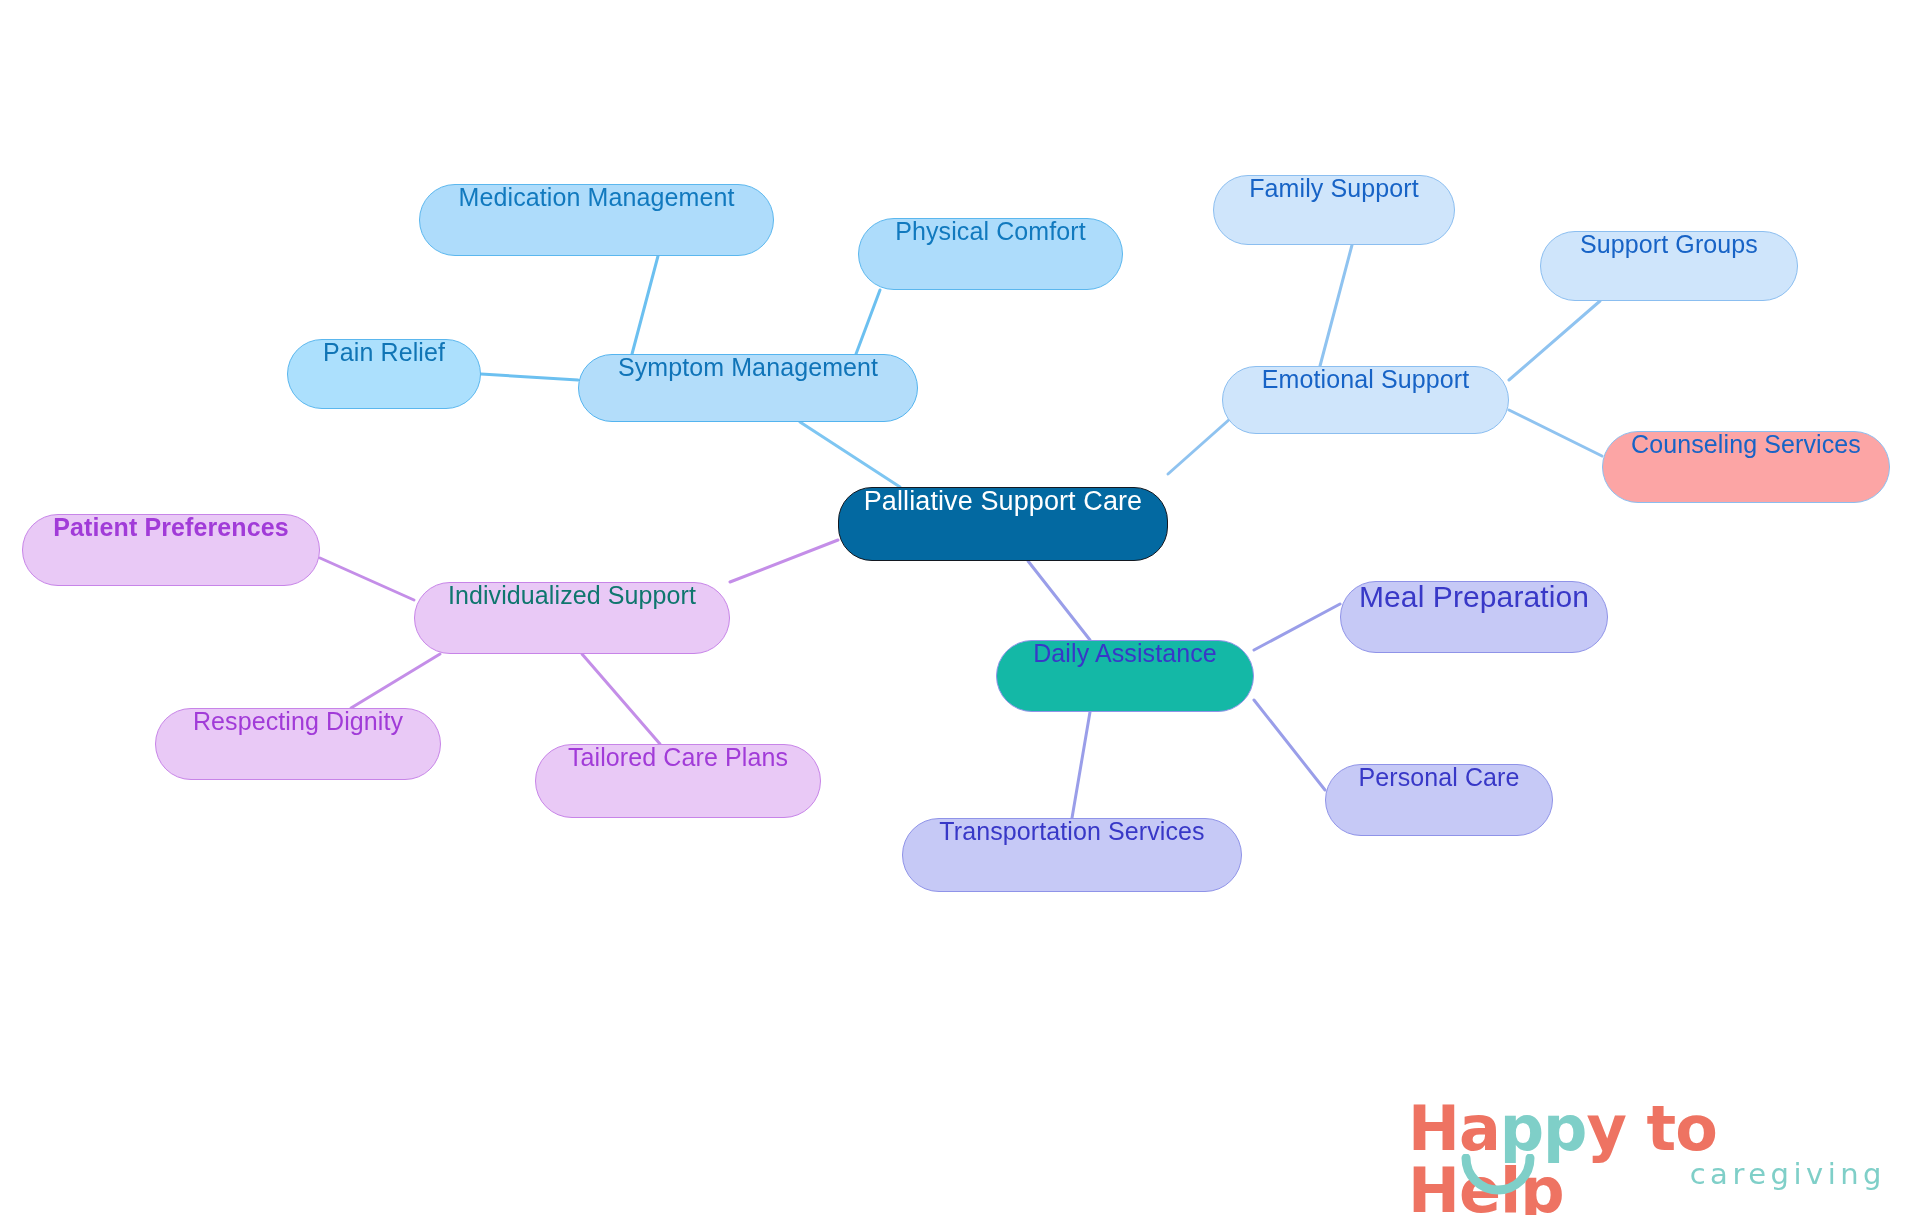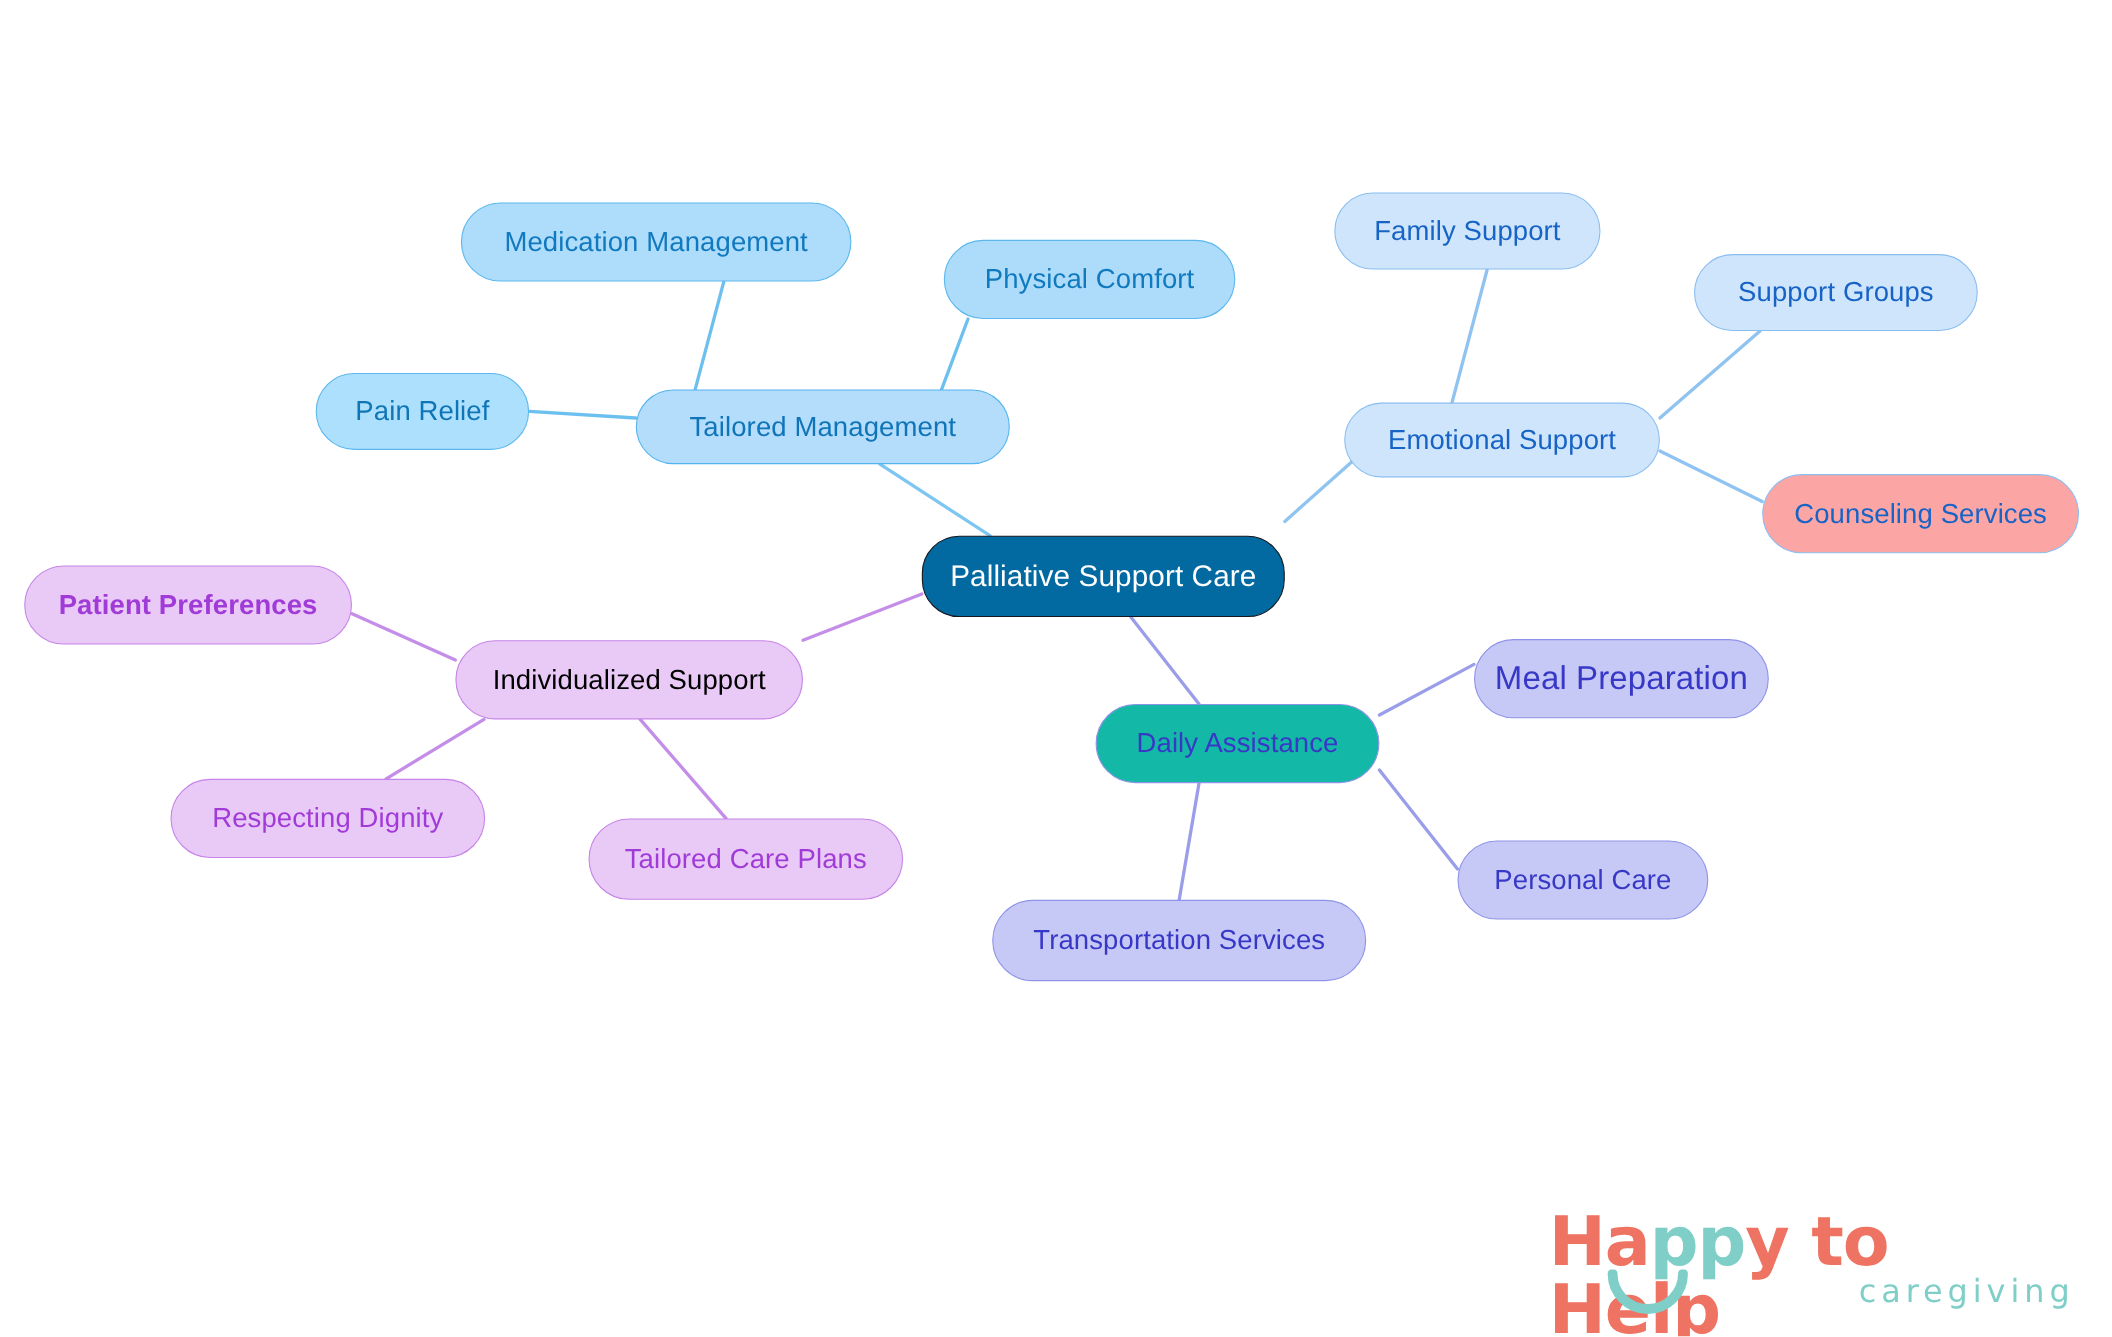--- a/index.html
+++ b/index.html
@@ -20,21 +20,21 @@
     left: 0;
     top: 0;
     width: 1920px;
     height: 1215px;
     pointer-events: none;
   }
   .node {
     position: absolute;
     box-sizing: border-box;
     display: flex;
-    align-items: center;
+    align-items: flex-start;
     justify-content: center;
     border-radius: 999px;
     border-width: 1.5px;
     border-style: solid;
     white-space: nowrap;
     letter-spacing: 0.1px;
   }
   .node-label {
     display: block;
     line-height: 1;
@@ -104,21 +104,21 @@
       <line x1="414" y1="600" x2="320" y2="558" stroke="#c48ee8" stroke-width="3" stroke-linecap="round"></line>
       <line x1="440" y1="654" x2="351" y2="708" stroke="#c48ee8" stroke-width="3" stroke-linecap="round"></line>
       <line x1="582" y1="654" x2="660" y2="744" stroke="#c48ee8" stroke-width="3" stroke-linecap="round"></line>
     </svg>
 
   <div id="node-layer">
       <div class="node root" style="left: 838px; top: 487px; width: 330px; height: 74px;">
         <span class="node-label">Palliative Support Care</span>
       </div>
       <div class="node" style="left: 578px; top: 354px; width: 340px; height: 68px; background: rgb(179, 221, 250); border-color: rgb(84, 180, 239); color: rgb(16, 116, 184); font-size: 25px;">
-        <span class="node-label">Tailored Management</span>
+        <span class="node-label">Symptom Management</span>
       </div>
       <div class="node" style="left: 419px; top: 184px; width: 355px; height: 72px; background: rgb(174, 220, 251); border-color: rgb(91, 183, 238); color: rgb(17, 121, 190); font-size: 25px;">
         <span class="node-label">Medication Management</span>
       </div>
       <div class="node" style="left: 858px; top: 218px; width: 265px; height: 72px; background: rgb(173, 220, 251); border-color: rgb(91, 183, 238); color: rgb(17, 121, 190); font-size: 25px;">
         <span class="node-label">Physical Comfort</span>
       </div>
       <div class="node" style="left: 287px; top: 339px; width: 194px; height: 70px; background: rgb(172, 224, 253); border-color: rgb(91, 183, 238); color: rgb(16, 117, 181); font-size: 25px;">
         <span class="node-label">Pain Relief</span>
       </div>
@@ -139,21 +139,21 @@
       </div>
       <div class="node" style="left: 1340px; top: 565px; width: 268px; height: 72px; background: rgb(198, 201, 246); border-color: rgb(143, 147, 232); color: rgb(56, 56, 199); font-size: 30px; margin-top: 16px;">
         <span class="node-label">Meal Preparation</span>
       </div>
       <div class="node" style="left: 1325px; top: 764px; width: 228px; height: 72px; background: rgb(198, 201, 246); border-color: rgb(143, 147, 232); color: rgb(56, 56, 199); font-size: 25px;">
         <span class="node-label">Personal Care</span>
       </div>
       <div class="node" style="left: 902px; top: 818px; width: 340px; height: 74px; background: rgb(198, 201, 246); border-color: rgb(143, 147, 232); color: rgb(56, 56, 199); font-size: 25px;">
         <span class="node-label">Transportation Services</span>
       </div>
-      <div class="node" style="left: 414px; top: 582px; width: 316px; height: 72px; background: rgb(233, 201, 246); border-color: rgb(199, 132, 232); color: #000000; font-size: 25px;">
+      <div class="node" style="left: 414px; top: 582px; width: 316px; height: 72px; background: rgb(233, 201, 246); border-color: rgb(199, 132, 232); color: #0f766e; font-size: 25px;">
         <span class="node-label">Individualized Support</span>
       </div>
       <div class="node" style="left: 22px; top: 514px; width: 298px; height: 72px; background: rgb(233, 201, 246); border-color: rgb(199, 132, 232); color: rgb(161, 59, 216); font-size: 25px; font-weight: bold;">
         <span class="node-label">Patient Preferences</span>
       </div>
       <div class="node" style="left: 155px; top: 708px; width: 286px; height: 72px; background: rgb(233, 201, 246); border-color: rgb(199, 132, 232); color: rgb(161, 59, 216); font-size: 25px;">
         <span class="node-label">Respecting Dignity</span>
       </div>
       <div class="node" style="left: 535px; top: 744px; width: 286px; height: 74px; background: rgb(233, 201, 246); border-color: rgb(199, 132, 232); color: rgb(161, 59, 216); font-size: 25px;">
         <span class="node-label">Tailored Care Plans</span>

